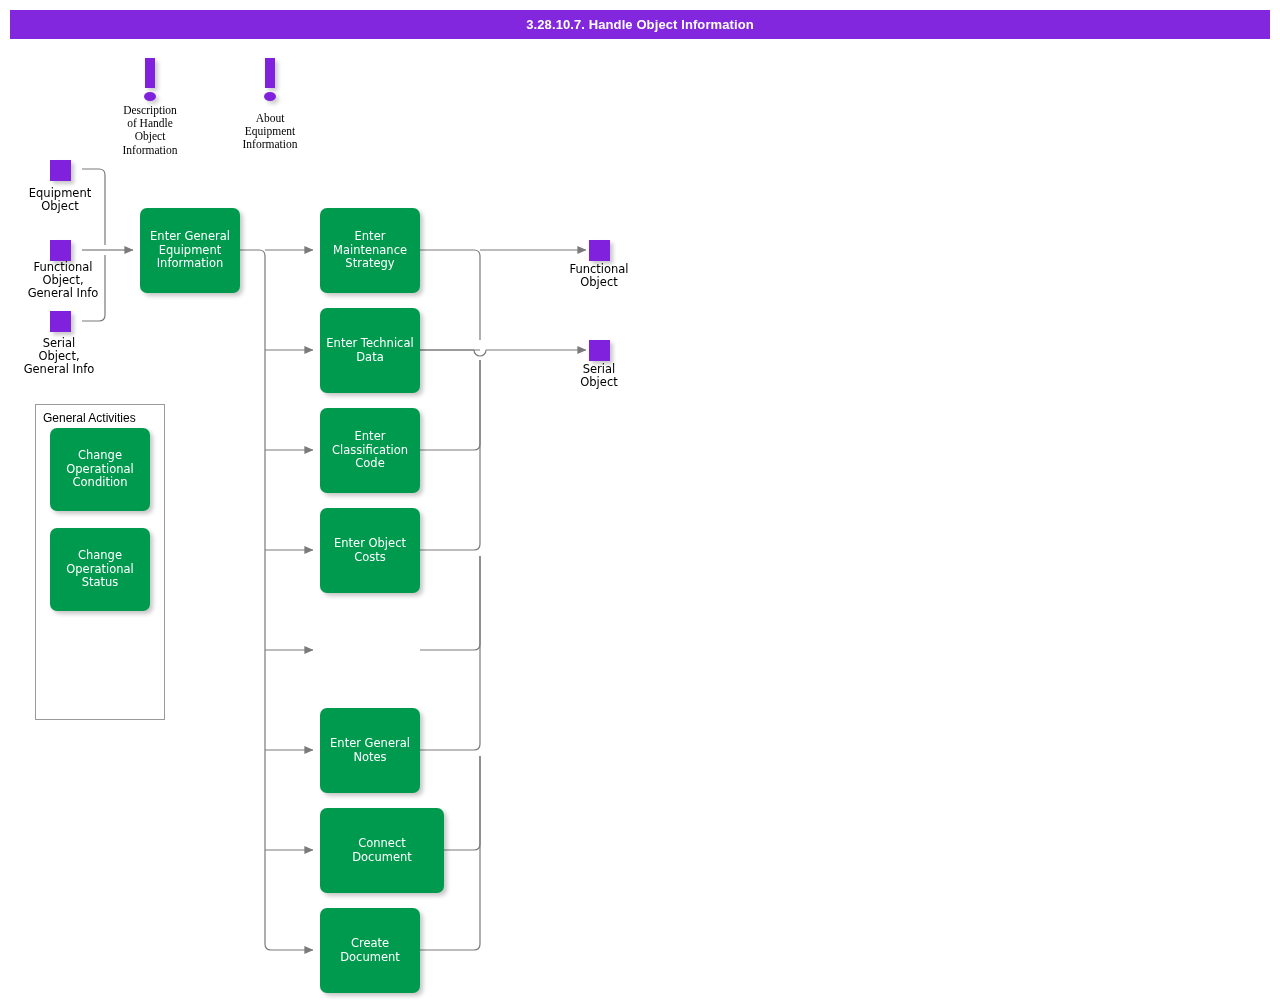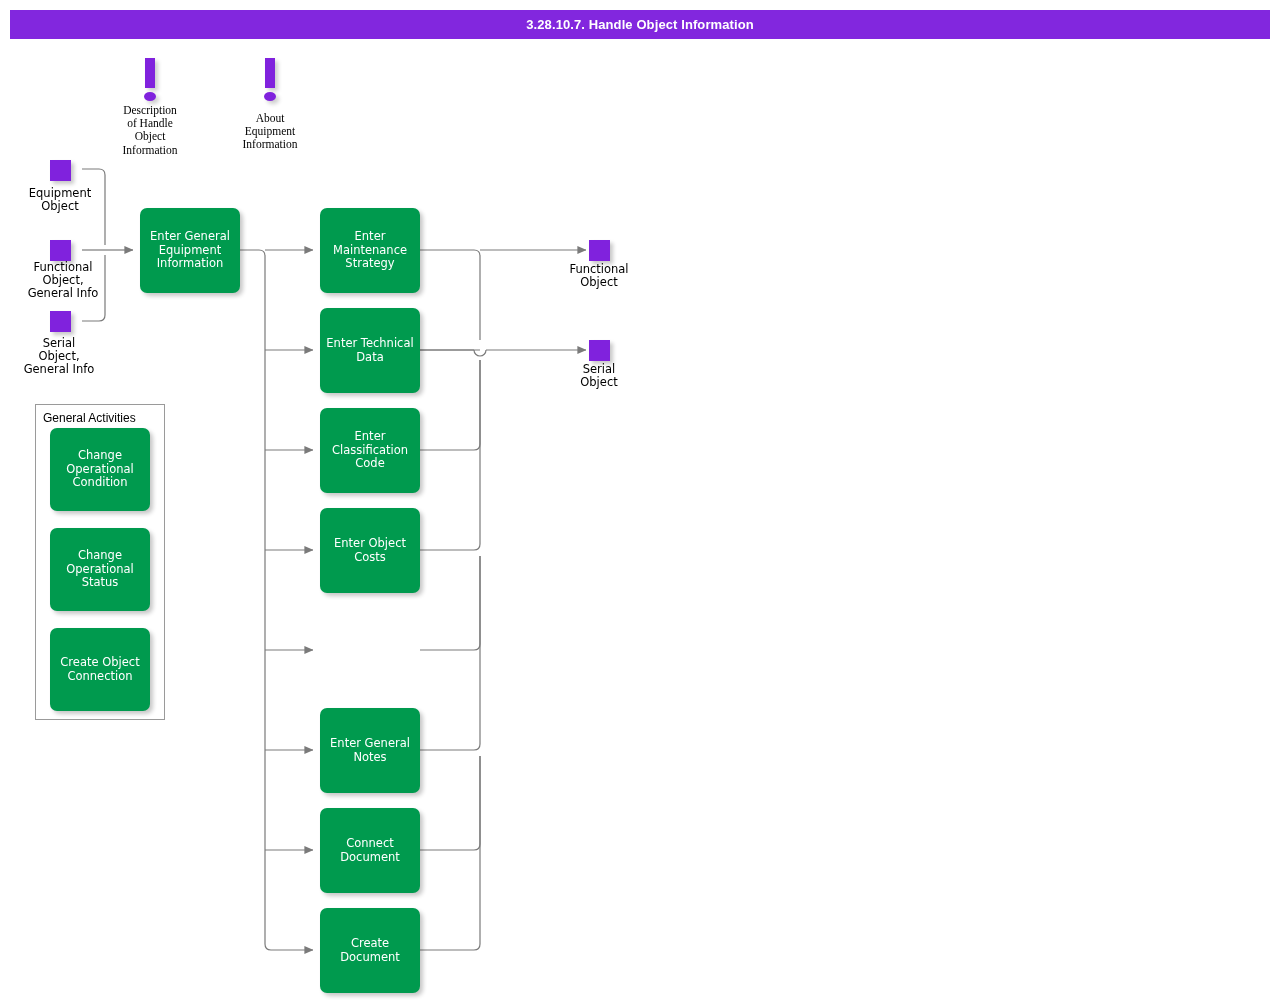--- a/index.html
+++ b/index.html
@@ -256,21 +256,21 @@
     <span>Enter Object
 Costs</span>
   </div>
 
 
   <div class="proc" style="left:320px; top:708px; width:100px; height:85px;">
     <span>Enter General
 Notes</span>
   </div>
 
-  <div class="proc" style="left:320px; top:808px; width:100px; height:85px;">
+  <div class="proc" style="left:320px; top:808px; width:124px; height:85px;">
     <span>Connect
 Document</span>
   </div>
 
   <div class="proc" style="left:320px; top:908px; width:100px; height:85px;">
     <span>Create
 Document</span>
   </div>
 
   <div class="obj" style="left:589px; top:240px;"></div>
@@ -290,18 +290,14 @@
 Operational
 Condition</span>
   </div>
 
   <div class="proc" style="left:50px; top:528px; width:100px; height:83px;">
     <span>Change
 Operational
 Status</span>
   </div>
 
-  <div class="proc" style="left:50px; top:628px; width:100px; height:83px;">
-    <span>Create Object
-Connection</span>
-  </div>
 
 </div>
 
 </body></html>

